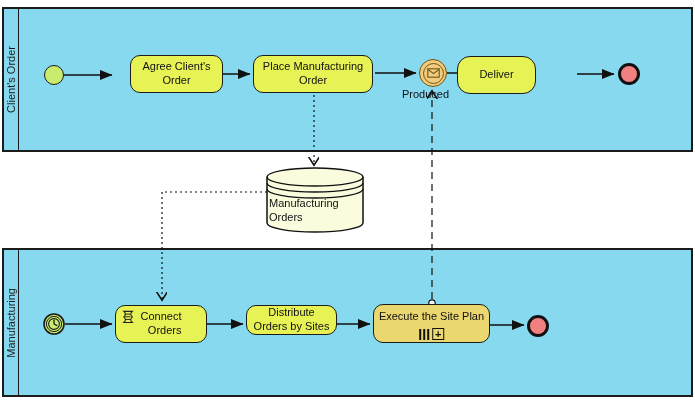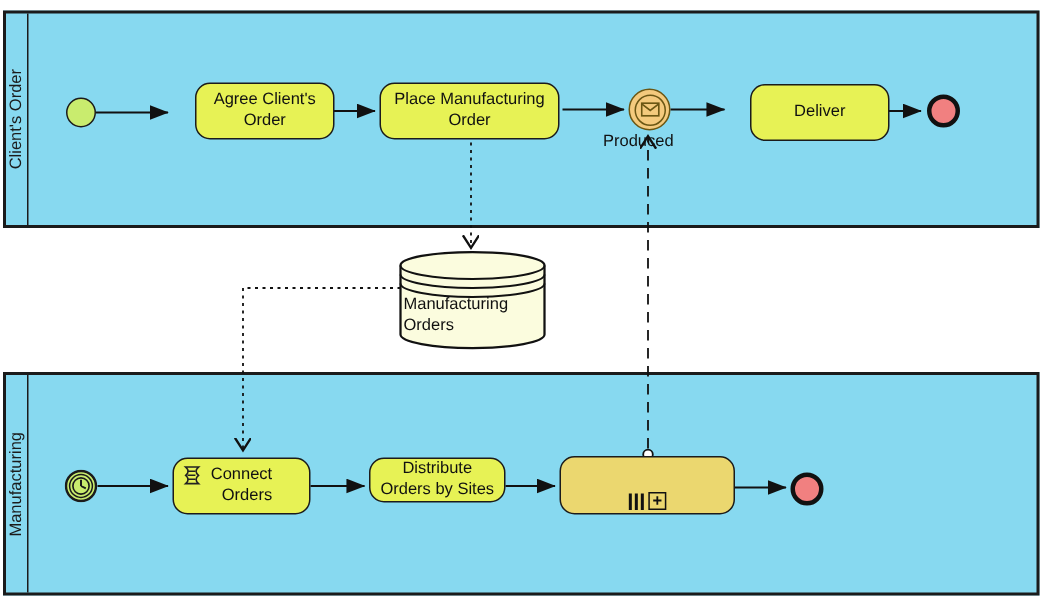--- a/index.html
+++ b/index.html
@@ -125,21 +125,21 @@
   <div class="event msg-outer" style="left:419px;top:59px;width:28px;height:28px;">
     <div class="msg-inner">
       <svg width="13" height="10">
         <rect x="0.8" y="0.8" width="11.4" height="8.4" fill="#f4ca7d" stroke="#6b5714" stroke-width="1.1"></rect>
         <path d="M0.8,1.2 L6.5,5.6 L12.2,1.2" fill="none" stroke="#6b5714" stroke-width="1.1"></path>
       </svg>
     </div>
   </div>
   <div class="flabel" style="left:402px;top:88px;width:62px;">Produced</div>
 
-  <div class="task" style="left:500px;top:56px;width:93px;height:38px;">
+  <div class="task" style="left:457px;top:56px;width:79px;height:38px;border-radius:13px;">
     <span class="lbl">Deliver</span>
   </div>
 
   <div class="event end" style="left:618px;top:63px;width:22px;height:22px;"></div>
 
   <div class="flabel" style="left:269px;top:197px;width:92px;">Manufacturing
 Orders</div>
 
   <svg class="event-svg" style="left:43px;top:313px;" width="22" height="22">
     <circle cx="11" cy="11" r="10" fill="#c9ec6e" stroke="#1b1b1b" stroke-width="1.6"></circle>
@@ -158,20 +158,21 @@
     <span class="lbl">Connect
 Orders</span>
   </div>
 
   <div class="task" style="left:246px;top:305px;width:91px;height:30px;">
     <span class="lbl">Distribute
 Orders by Sites</span>
   </div>
 
   <div class="task sub" style="left:373px;top:304px;width:117px;height:39px;">
+    <span class="lbl">Execute the Site Plan</span>
     <div class="markers">
       <div class="bar"></div>
       <div class="bar"></div>
       <div class="bar"></div>
       <div class="plus">+</div>
     </div>
   </div>
 
   <div class="event end" style="left:527px;top:315px;width:22px;height:22px;"></div>
 

